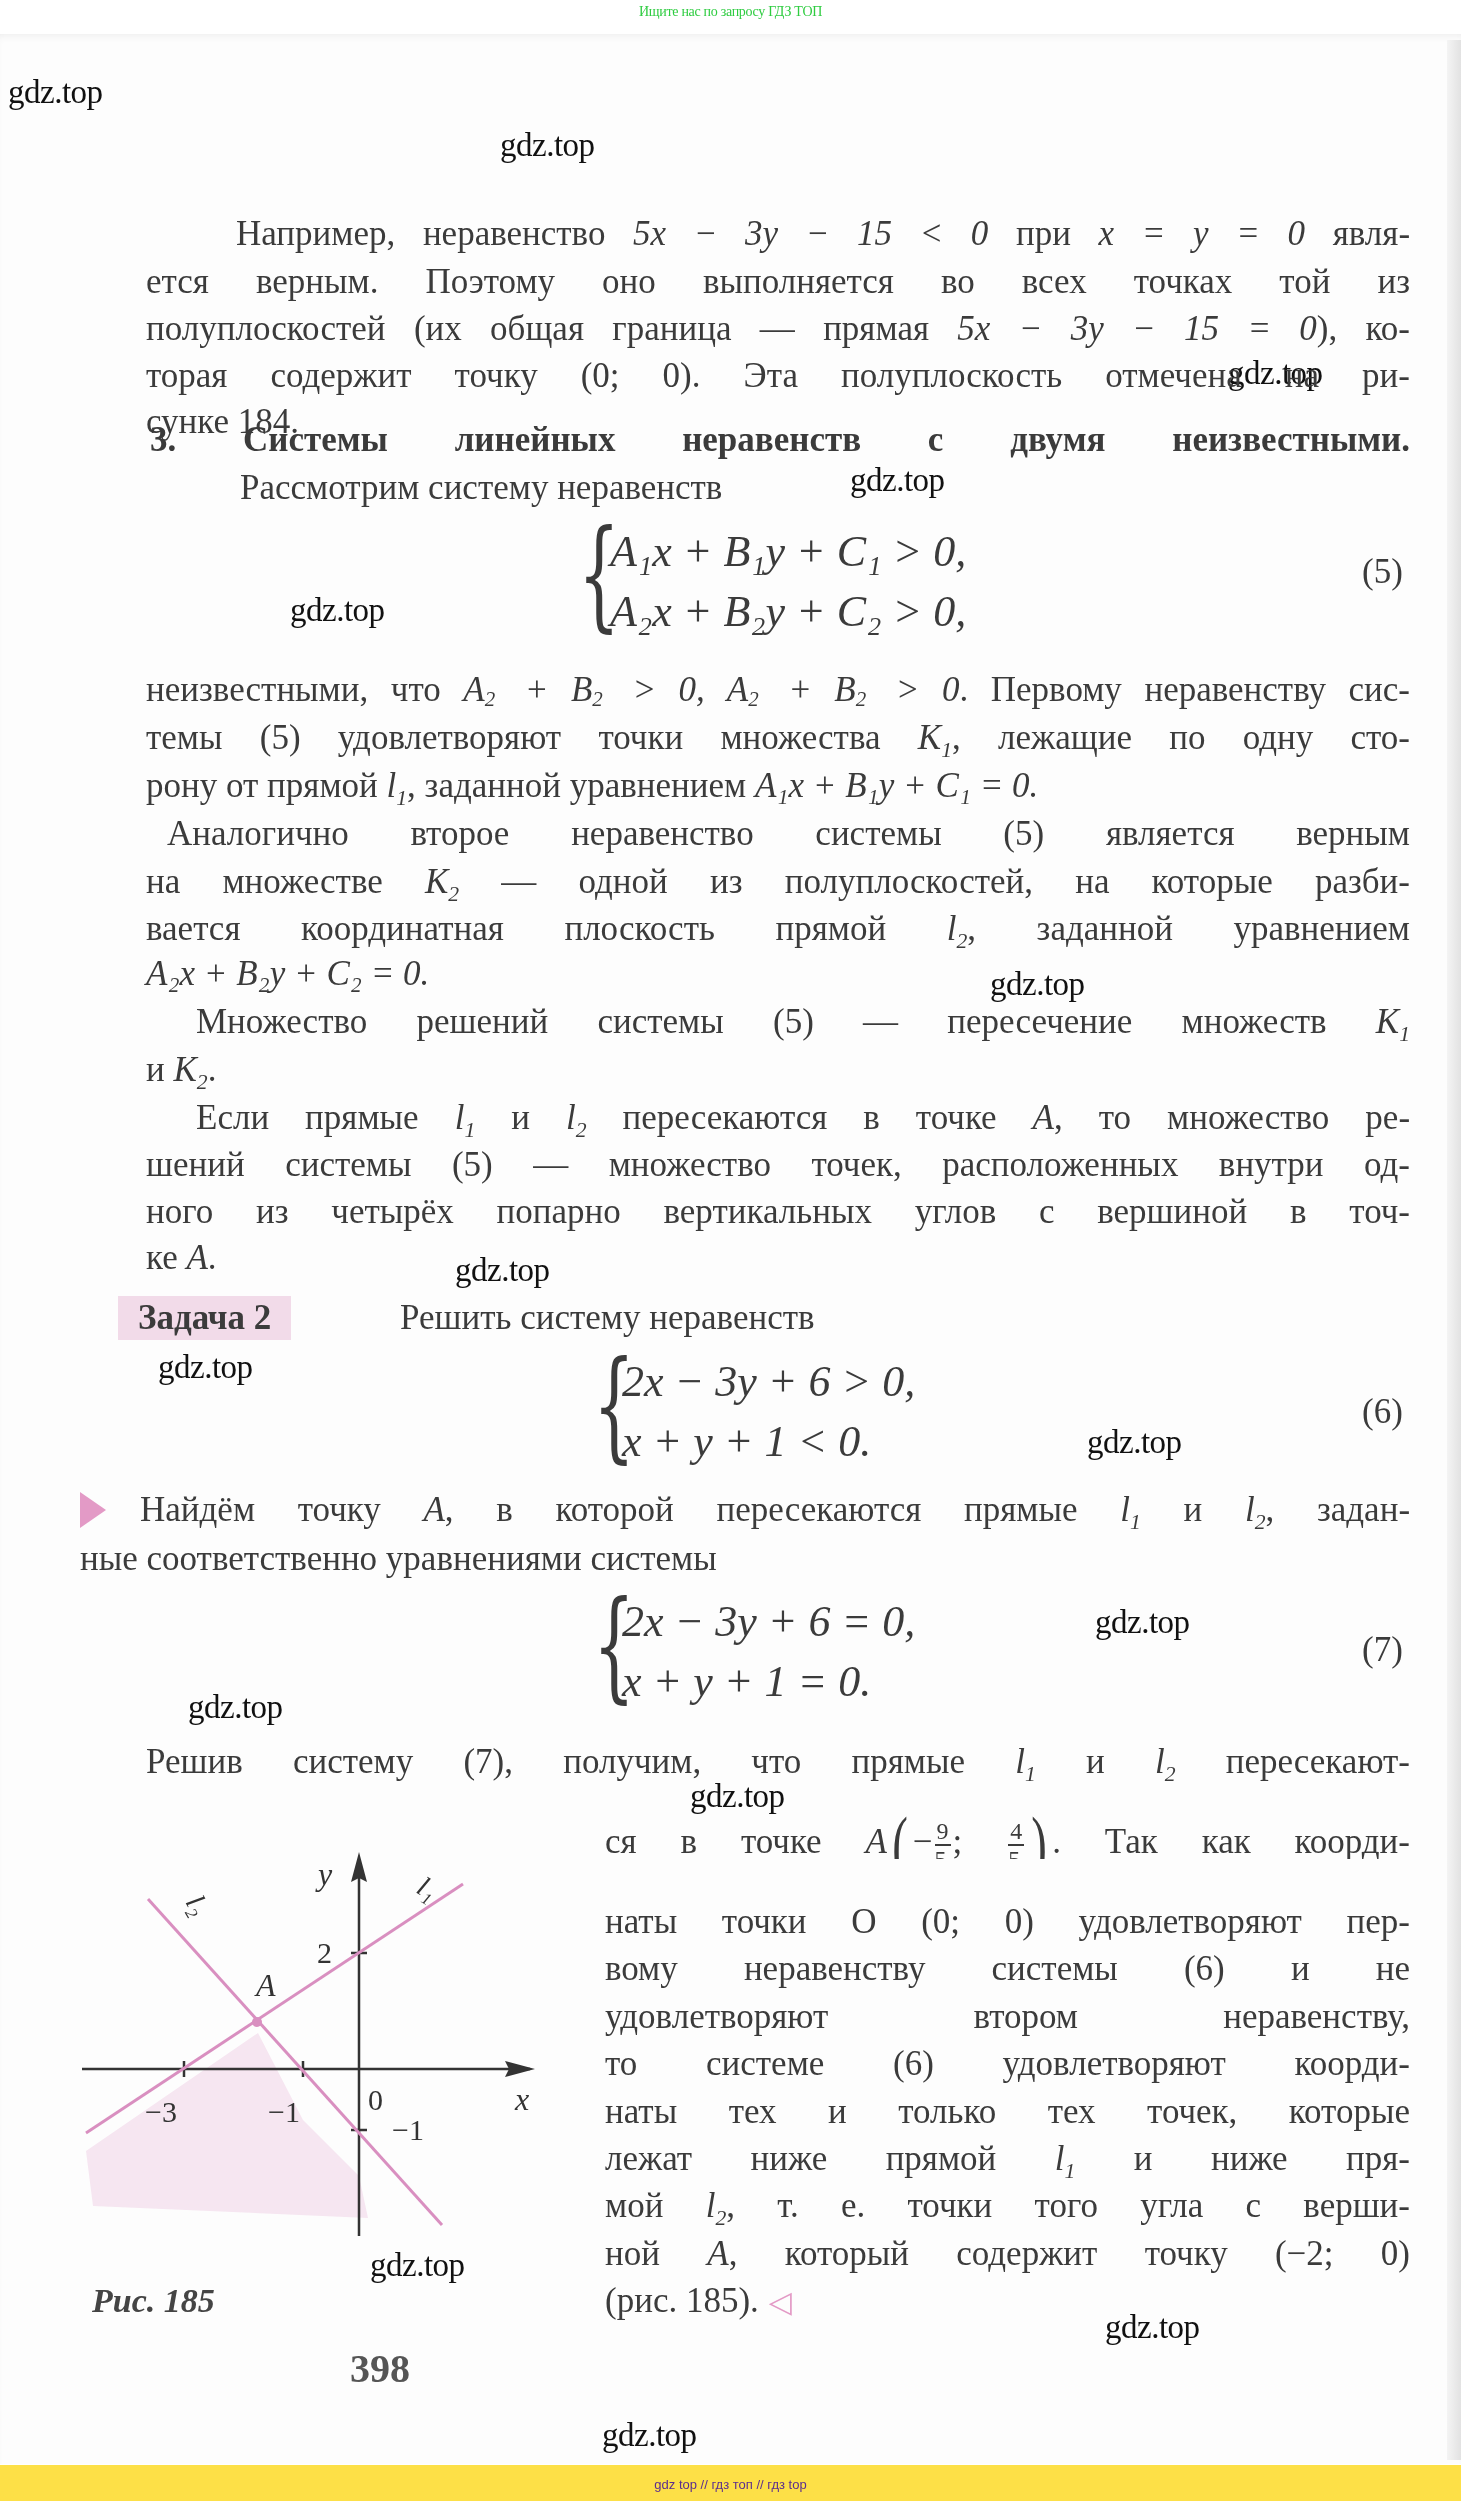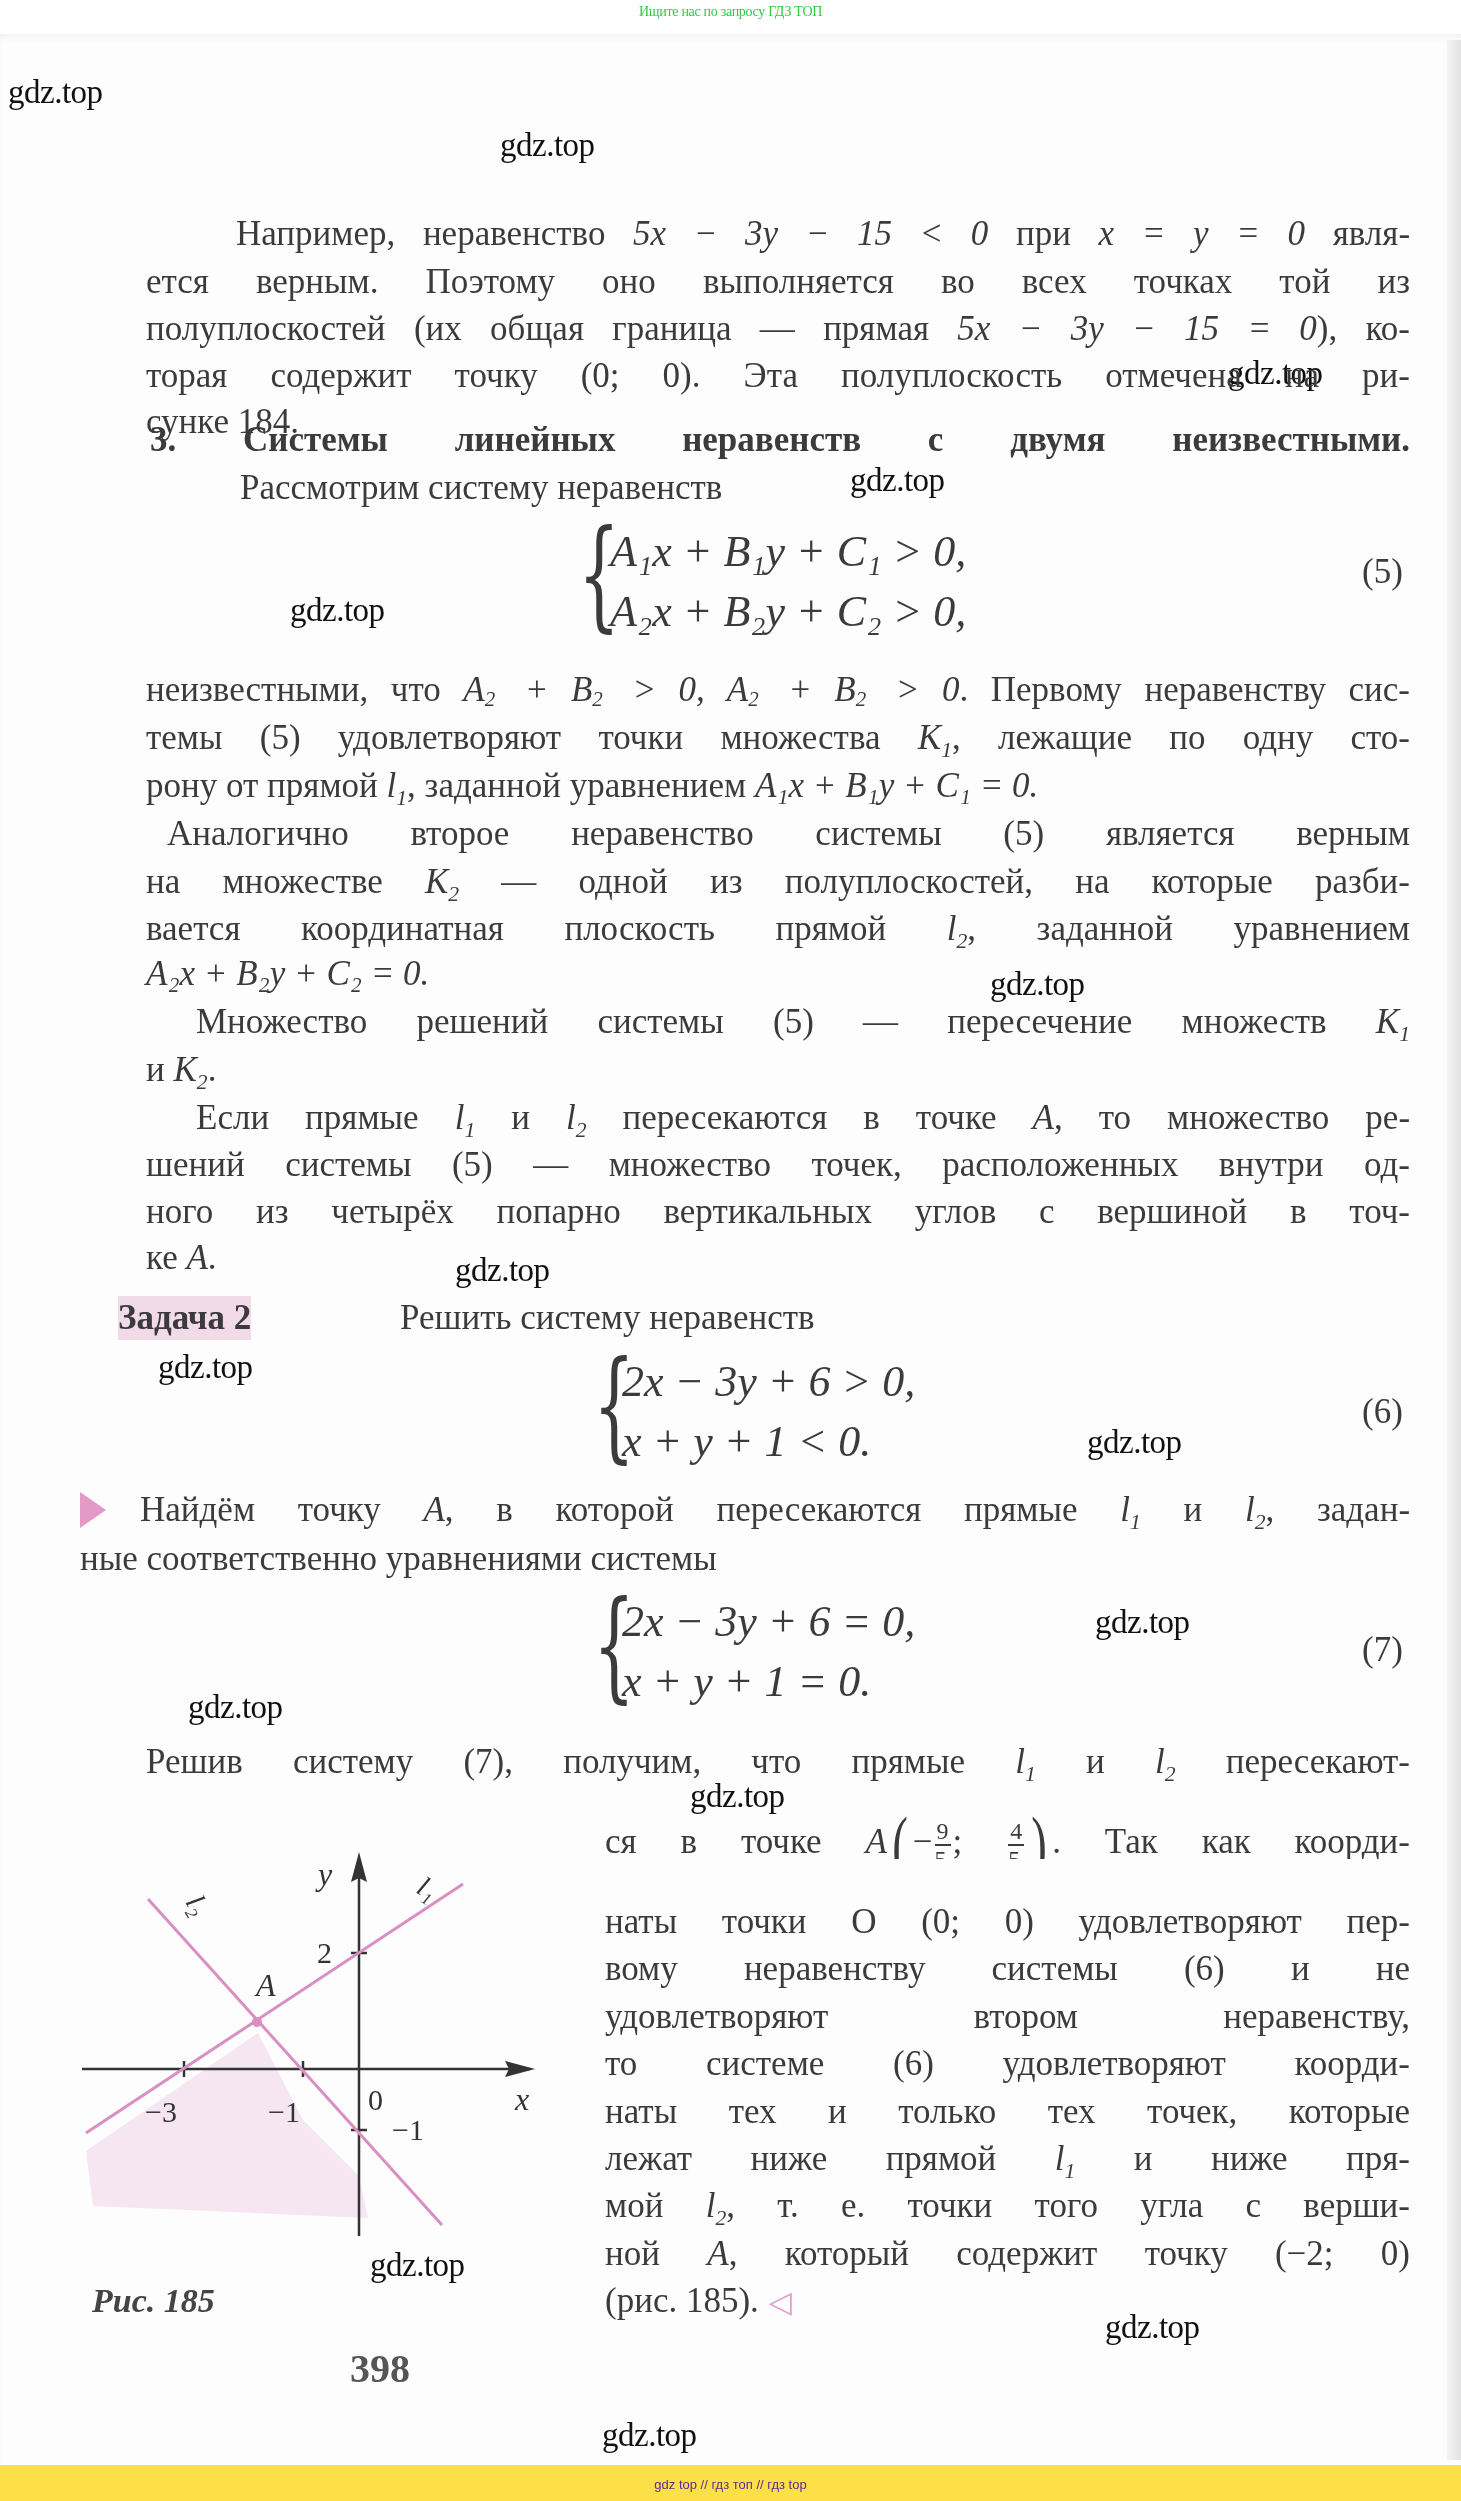--- a/index.html
+++ b/index.html
@@ -11,21 +11,21 @@
   .footer{position:absolute;left:0;top:2465px;width:1461px;height:36px;background:#fde047;}
   .footer .t{position:absolute;left:0;width:1461px;top:12px;text-align:center;font-family:"Liberation Sans",sans-serif;font-size:13px;color:#5b2d8e;}
   .ln{position:absolute;white-space:nowrap;font-size:35px;line-height:44px;height:44px;color:#3b3b3b;}
   .j{text-align:justify;text-align-last:justify;white-space:normal;overflow:hidden;}
   .b{font-weight:bold;}
   i{font-style:italic;}
   .wm{position:absolute;font-family:Liberation Serif, serif;font-size:33px;color:#111;white-space:nowrap;line-height:34px;letter-spacing:-0.5px;}
   .brace{position:absolute;font-size:120px;line-height:120px;color:#3b3b3b;font-family:"DejaVu Serif",serif;transform:scaleX(0.55);transform-origin:left top;}
   .eqn{position:absolute;white-space:nowrap;font-size:44px;line-height:44px;font-style:italic;color:#3b3b3b;text-align:center;}
   .eqnum{position:absolute;font-size:35px;line-height:44px;color:#3b3b3b;}
-  .task{position:absolute;background:#f2dbe9;padding:0 0;}
+  .task{position:absolute;background:#f2dbe9;padding:0 20px;}
   .tri{position:absolute;width:0;height:0;border-top:18px solid transparent;border-bottom:18px solid transparent;border-left:26px solid #e39ac6;}
   .ltri{display:inline-block;color:#e39ac6;font-size:30px;margin-left:10px;}
   .frac{display:inline-block;vertical-align:middle;text-align:center;font-size:24px;line-height:26px;margin:0 2px;}
   .frac .n{display:block;border-bottom:2px solid #3b3b3b;padding:0 2px;}
   .frac .d{display:block;}
   .paren{display:inline-block;font-size:78px;line-height:60px;vertical-align:middle;transform:scaleX(0.6);font-weight:200;}
   .fig{position:absolute;left:40px;top:1830px;width:520px;height:460px;}
   .figcap{position:absolute;left:92px;top:2282px;font-size:34px;font-style:italic;font-weight:bold;color:#444;}
   .pgnum{position:absolute;left:350px;top:2345px;font-size:40px;font-weight:bold;color:#555;}
   sub{font-size:62%;vertical-align:-8px;line-height:0;}

